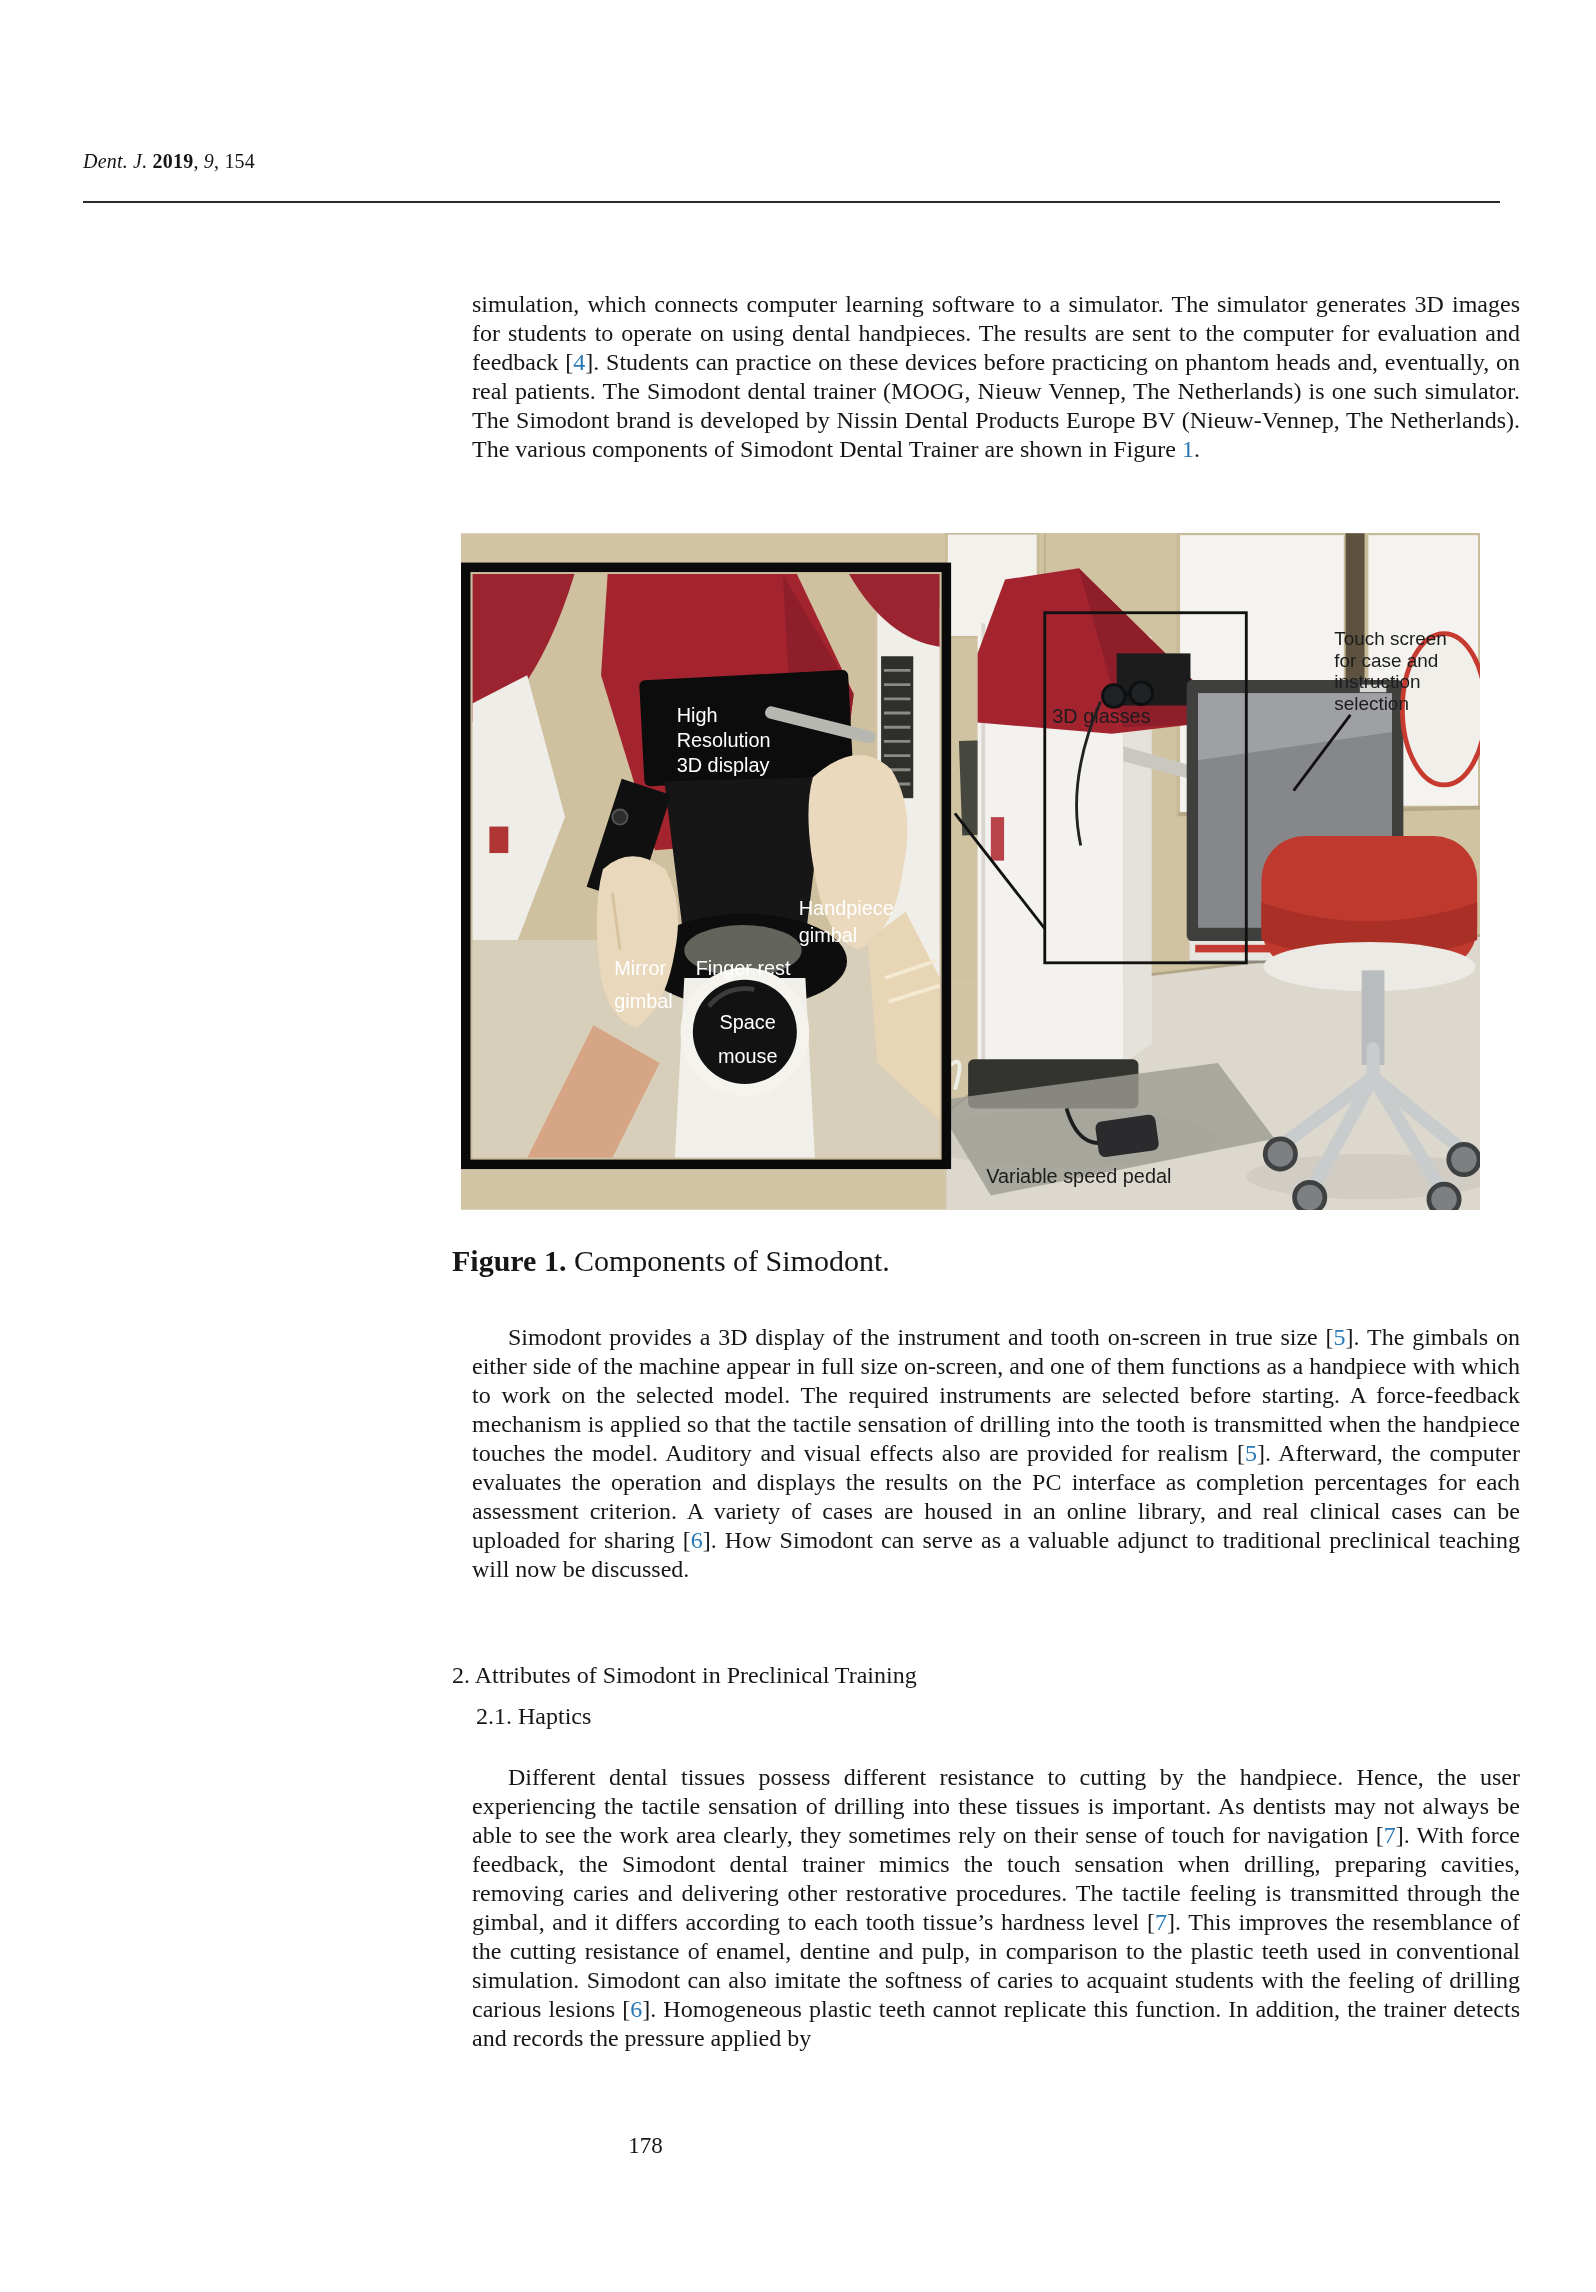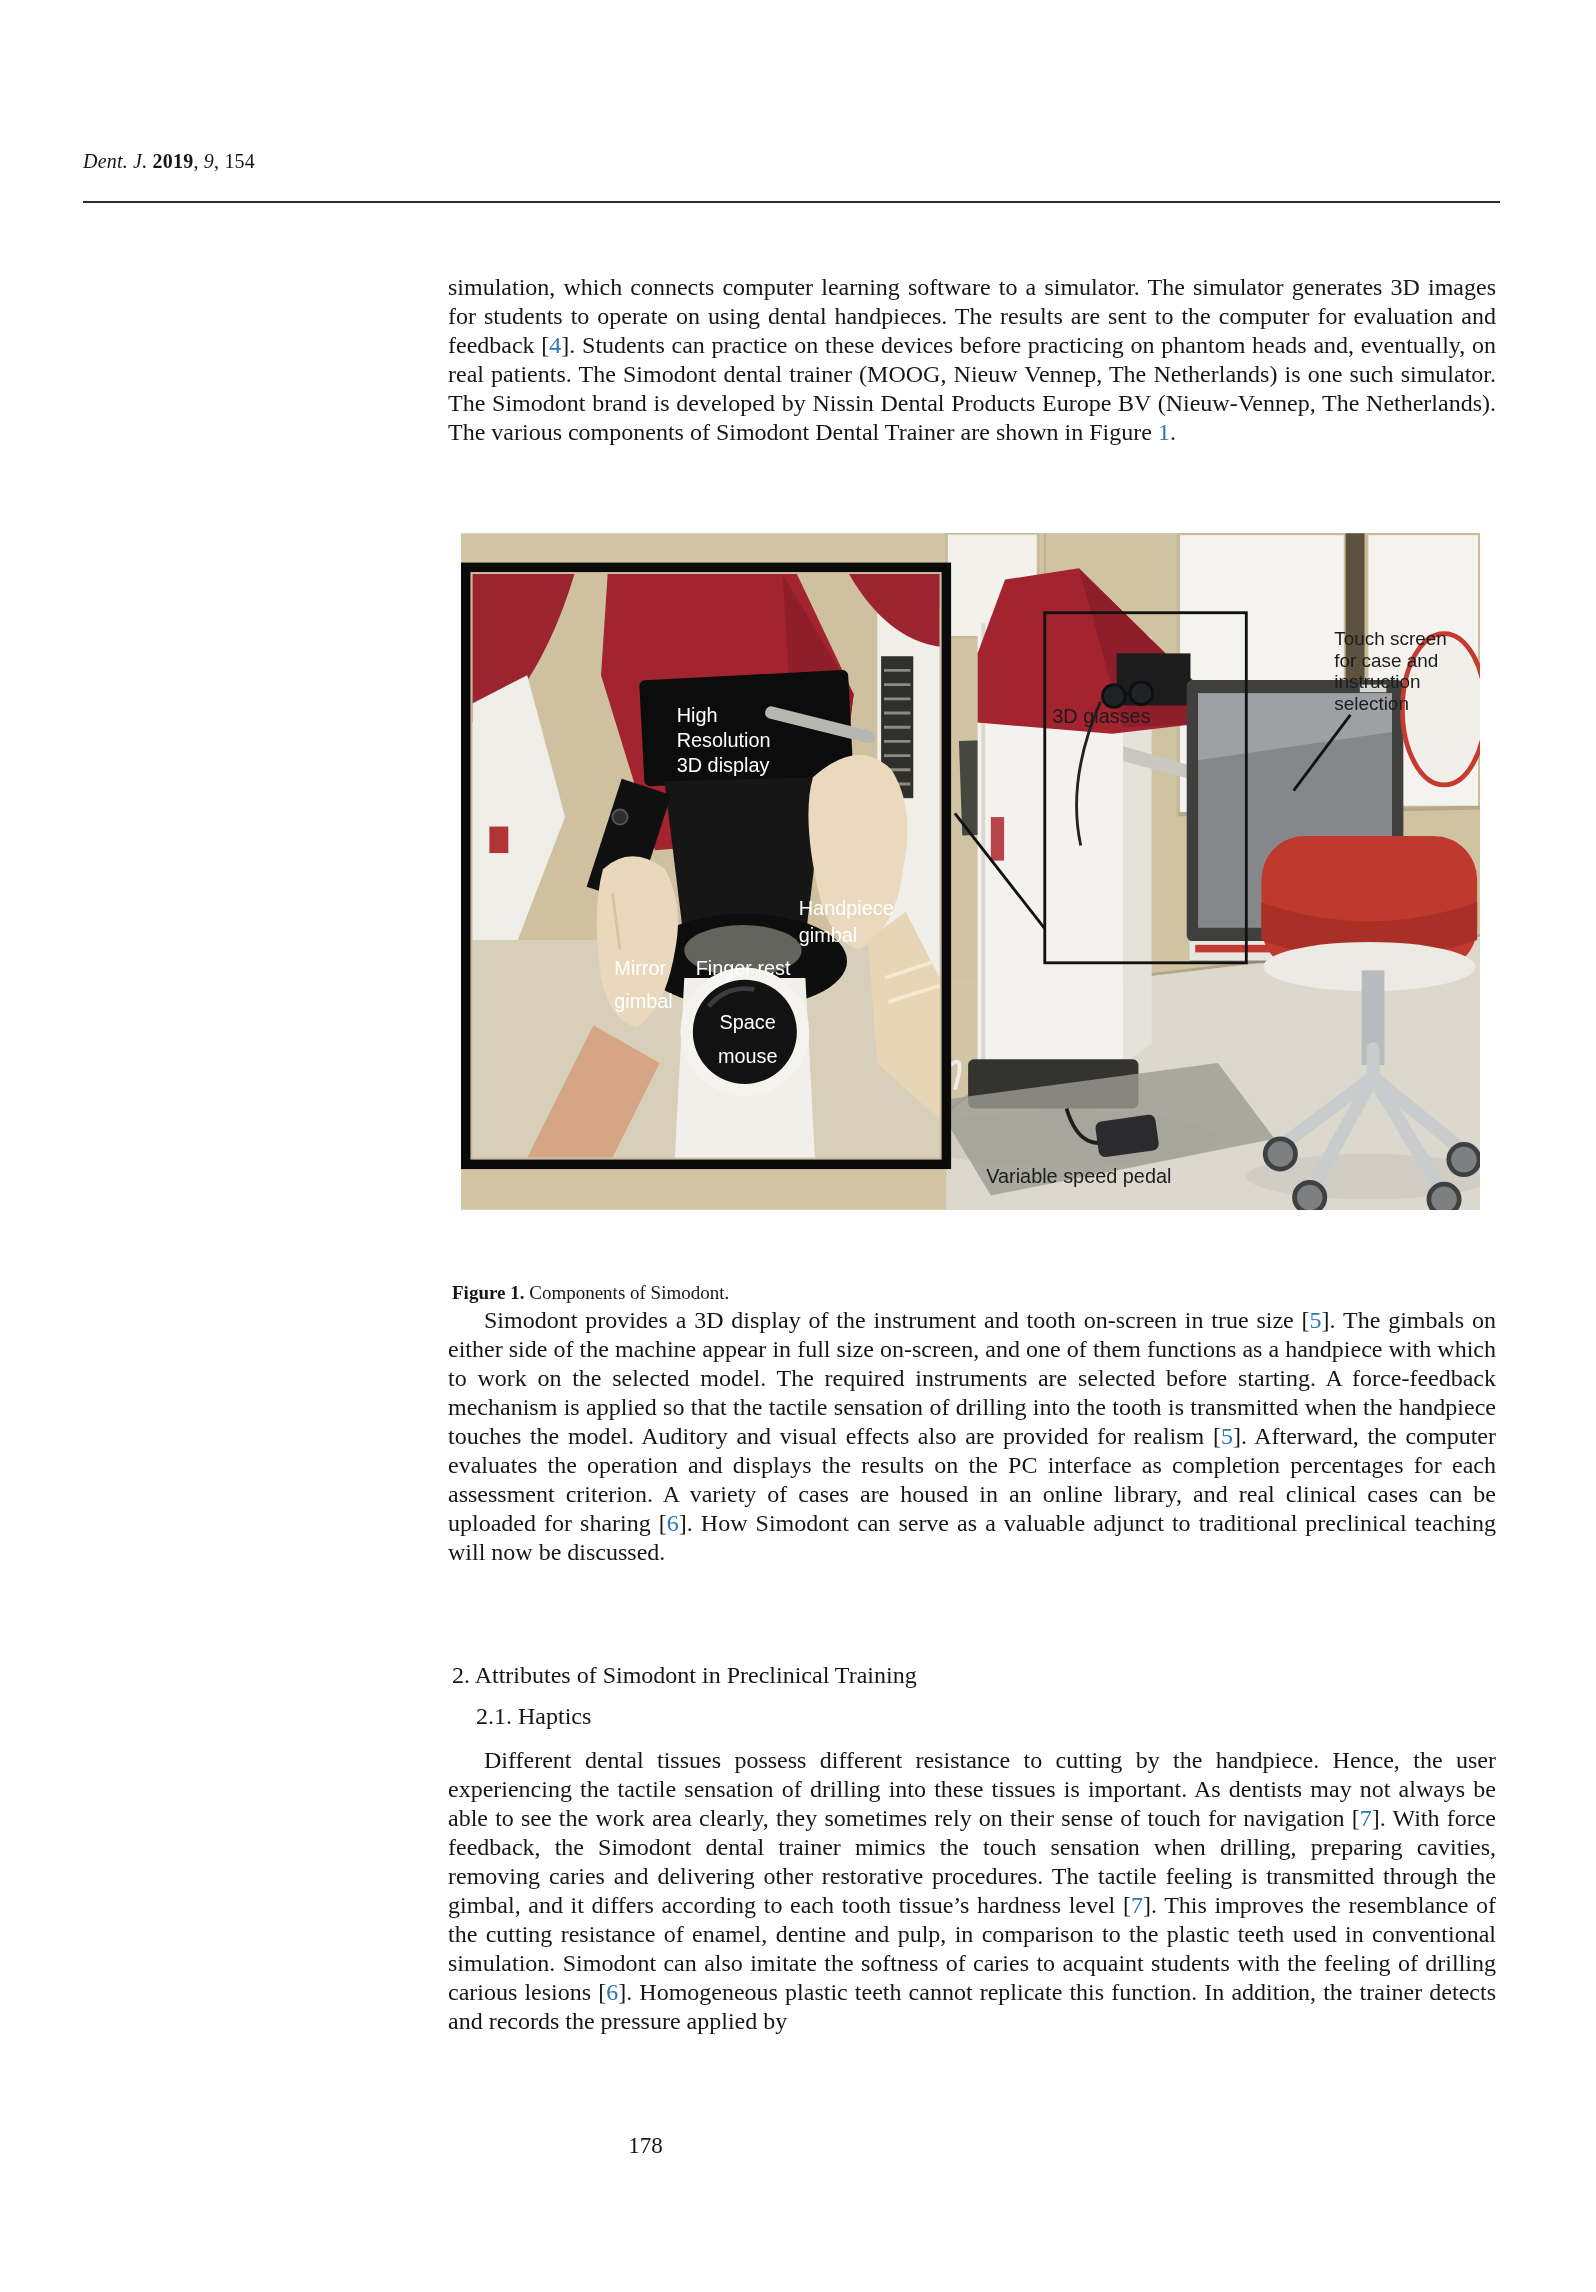--- a/index.html
+++ b/index.html
@@ -3,25 +3,25 @@
 <meta charset="utf-8">
 <style>
   html,body{margin:0;padding:0;background:#ffffff;}
   body{width:1597px;height:2292px;position:relative;font-family:"Liberation Serif","DejaVu Serif",serif;color:#161616;overflow:hidden;}
   .abs{position:absolute;}
   .journal-header{left:83px;top:150px;font-size:20px;letter-spacing:0.2px;}
   .seg-italic{font-style:italic;}
   .seg-bold{font-weight:bold;}
   .seg-cite{color:#2878b5;}
   .header-rule{left:83px;top:201px;width:1417px;height:1.9px;background:#2a2a2a;}
-  .col{left:448px;width:1048px;}
+  .col{left:472px;width:1048px;margin-top:17px;}
   .para{font-size:24px;line-height:29px;text-align:justify;}
   .indent{text-indent:36px;}
   .figure-wrap{left:461px;top:533px;width:1019px;height:677px;}
-  .figure-caption{left:452px;top:1282px;font-size:19px;font-family:Liberation Serif, serif;}
+  .figure-caption{left:452px;top:1244px;font-size:30px;font-family:Liberation Serif, serif;}
   .sec-heading{left:452px;top:1662px;font-size:24px;font-weight:normal;}
   .sub-heading{left:476px;top:1703px;font-size:24px;}
   .page-number{left:0;top:2133px;width:1291px;text-align:center;font-size:23px;}
   .fig-sans{font-family:"Liberation Sans","DejaVu Sans",sans-serif;}
   text.lbl-white{fill:#ffffff;font-size:21px;font-family:"Liberation Sans","DejaVu Sans",sans-serif;}
   text.lbl-black{fill:#1c1c1c;font-size:21px;font-family:"Liberation Sans","DejaVu Sans",sans-serif;}
   text.lbl-screen{fill:#1c1c1c;font-size:20px;font-family:"Liberation Sans","DejaVu Sans",sans-serif;}
 </style>
 </head>
 <body>

